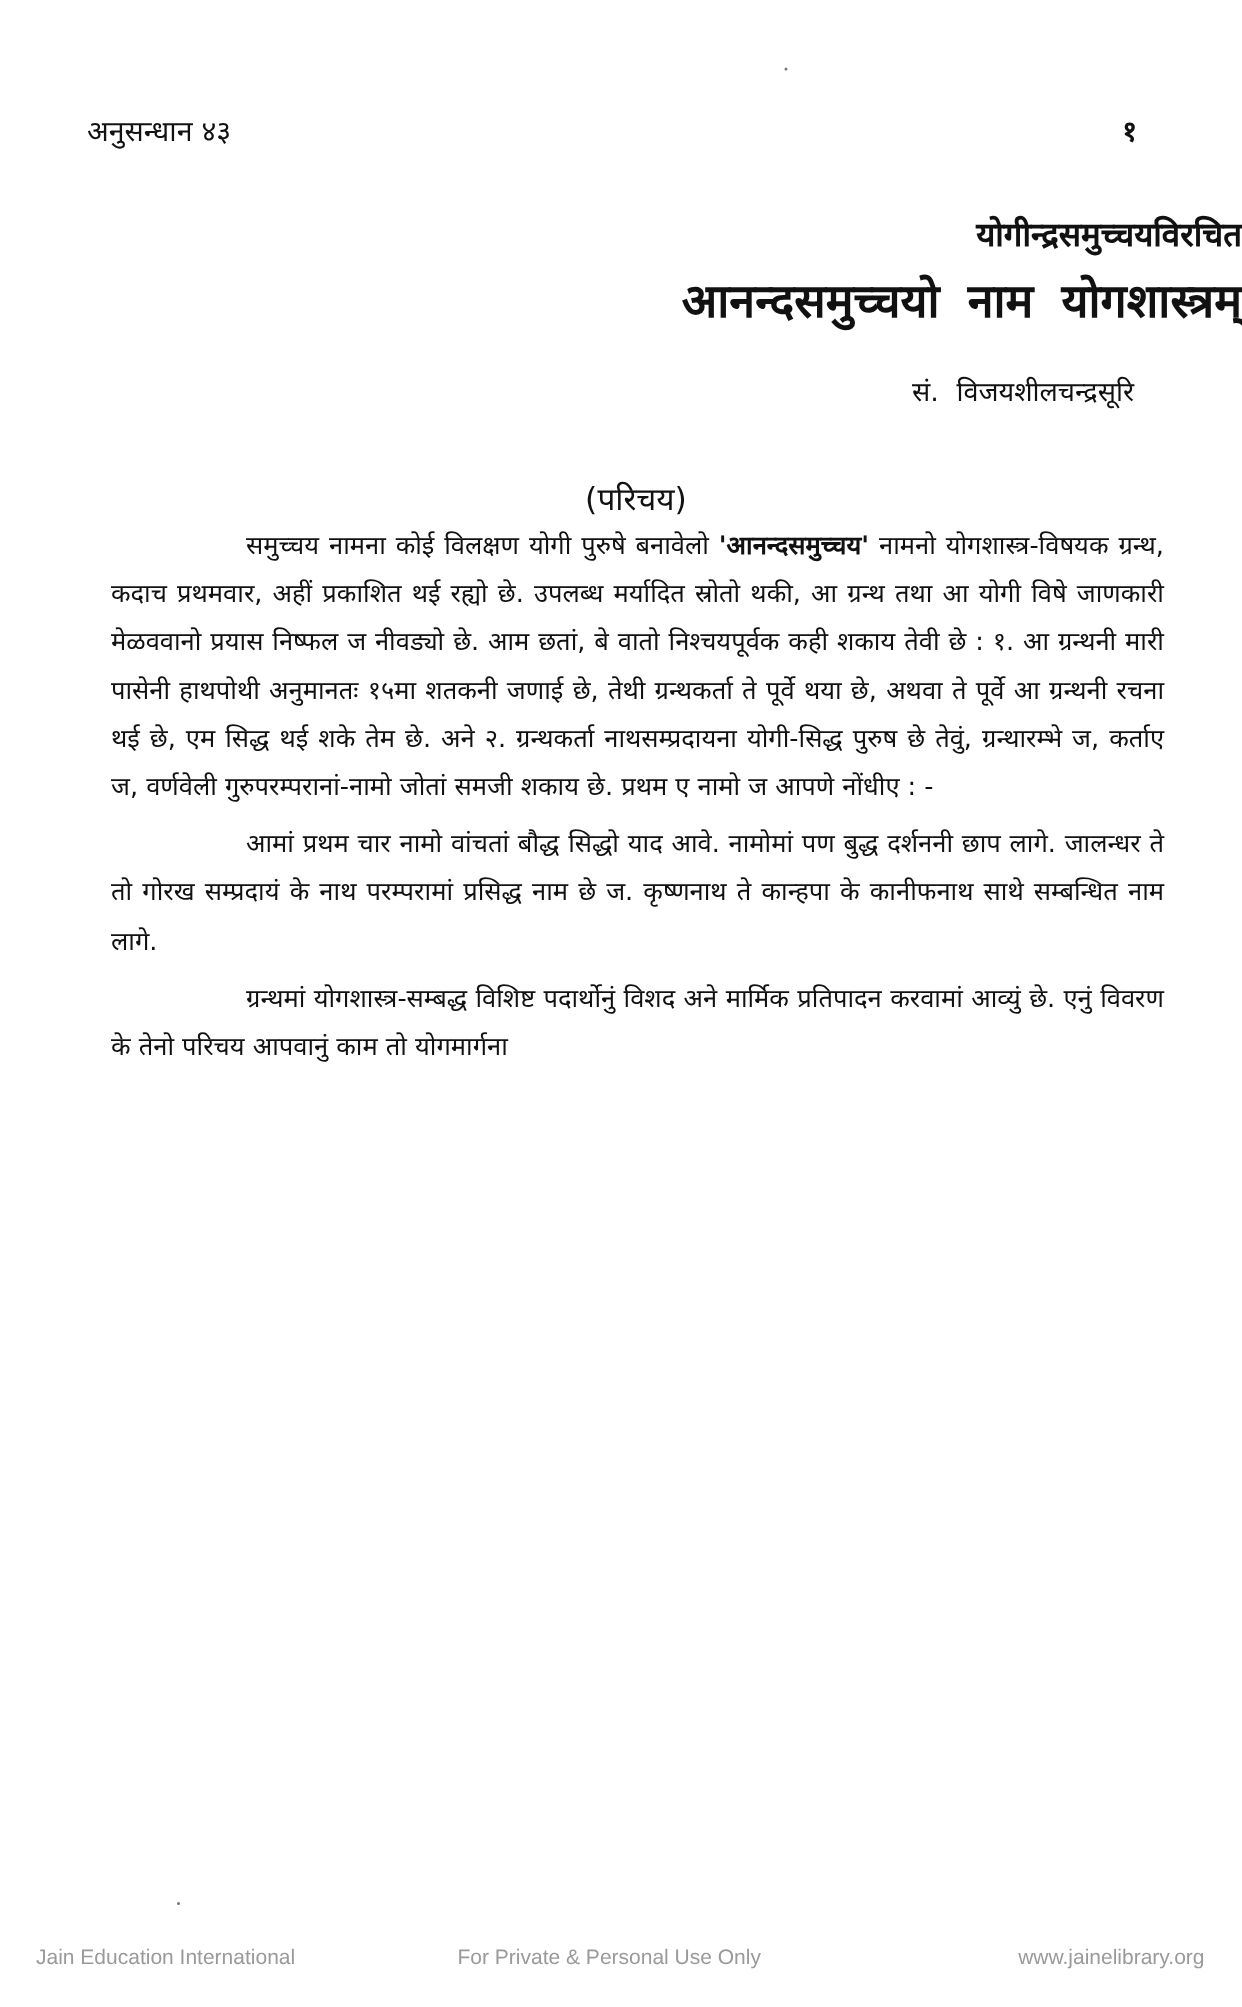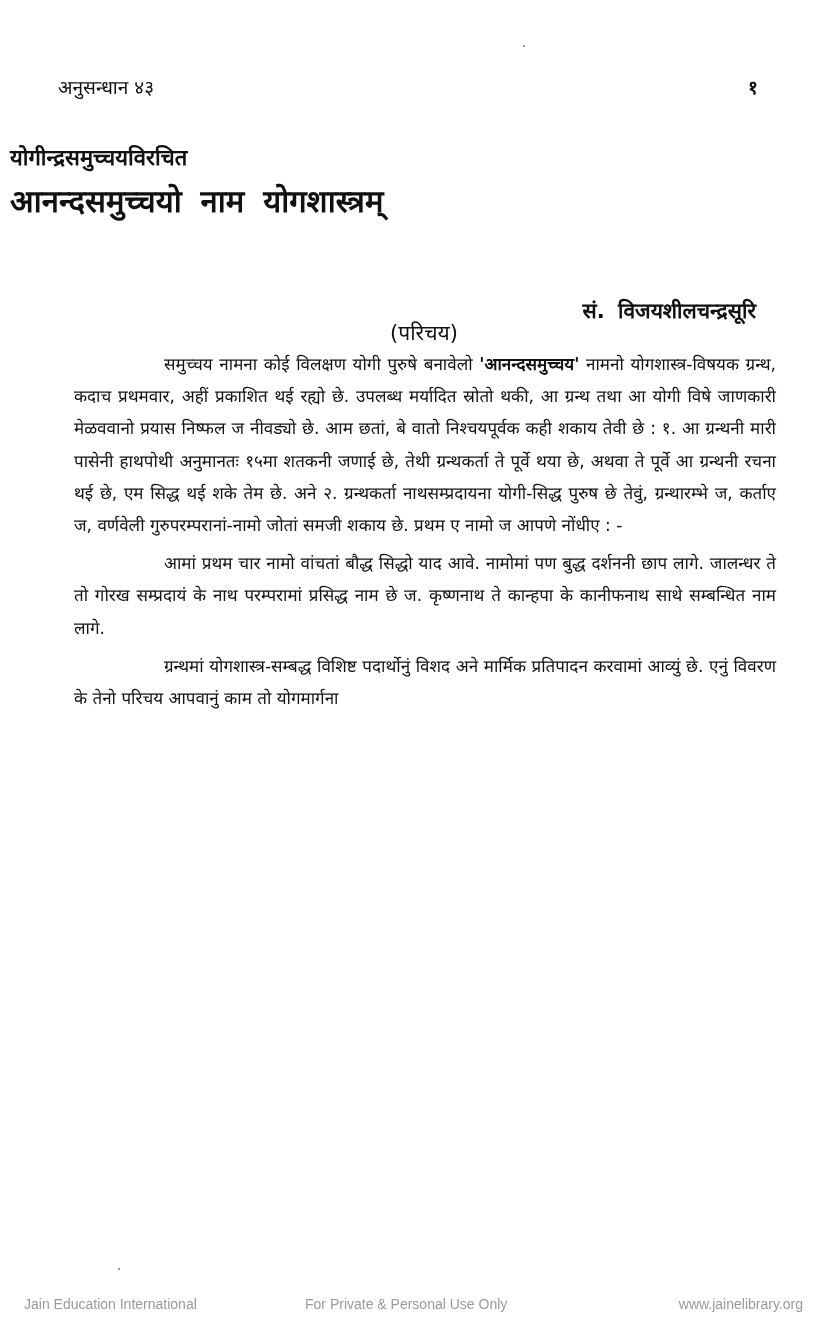--- a/index.html
+++ b/index.html
@@ -34,43 +34,42 @@
       right: 0;
       top: 0;
       font-size: 19px;
       font-weight: bold;
     }
     .title-block {
       position: absolute;
       top: 140px;
       left: 0;
       width: 828px;
-      text-align: left;
+      text-align: right;
     }
     .subtitle {
       font-size: 22px;
       font-weight: bold;
       line-height: 36px;
       margin-left: 10px;
     }
     .main-title {
       font-size: 31px;
       font-weight: bold;
       line-height: 50px;
       word-spacing: 8px;
       margin-left: 10px;
     }
     .editor {
       position: absolute;
       top: 248px;
       right: 72px;
-      font-size: 21px;
-      font-weight: bold;
+      font-size: 18px;
+      font-weight: normal;
       word-spacing: 6px;
-      margin-top: 48px;
     }
     .section-heading {
       position: absolute;
       top: 318px;
       left: 0;
       width: 828px;
       text-align: center;
       font-size: 21px;
       margin-left: 10px;
     }

